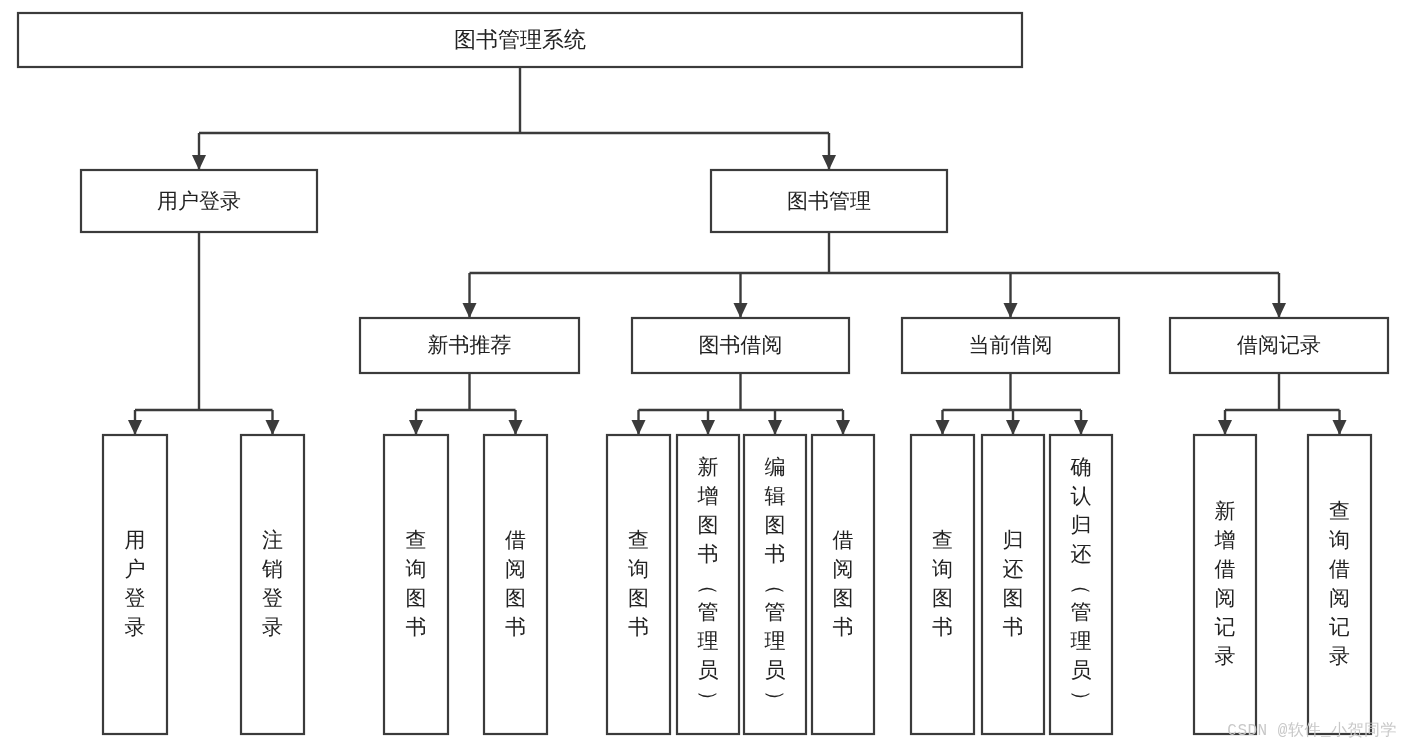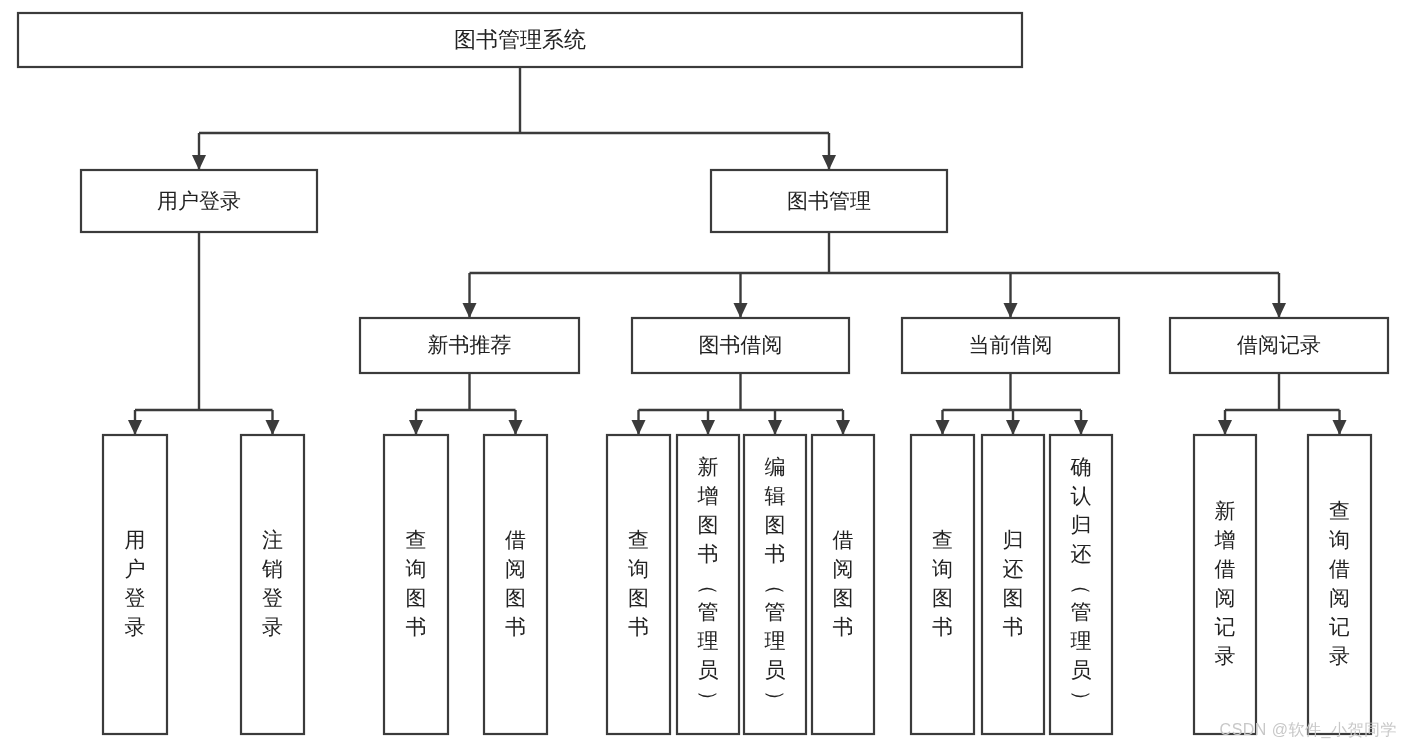--- a/index.html
+++ b/index.html
@@ -55,21 +55,21 @@
     fill: #222222;
     font-family: "Liberation Sans", "DejaVu Sans", sans-serif;
     font-size: 21px;
     text-anchor: middle;
     dominant-baseline: middle;
   }
   .watermark {
     position: absolute;
     right: 8px;
     bottom: 6px;
-    font-family: Liberation Sans, sans-serif;
+    font-family: Liberation Mono, monospace;
     font-size: 16px;
     color: #c8c8c8;
     letter-spacing: 0.5px;
     white-space: nowrap;
     user-select: none;
   }
 </style>
 </head>
 <body>
 

